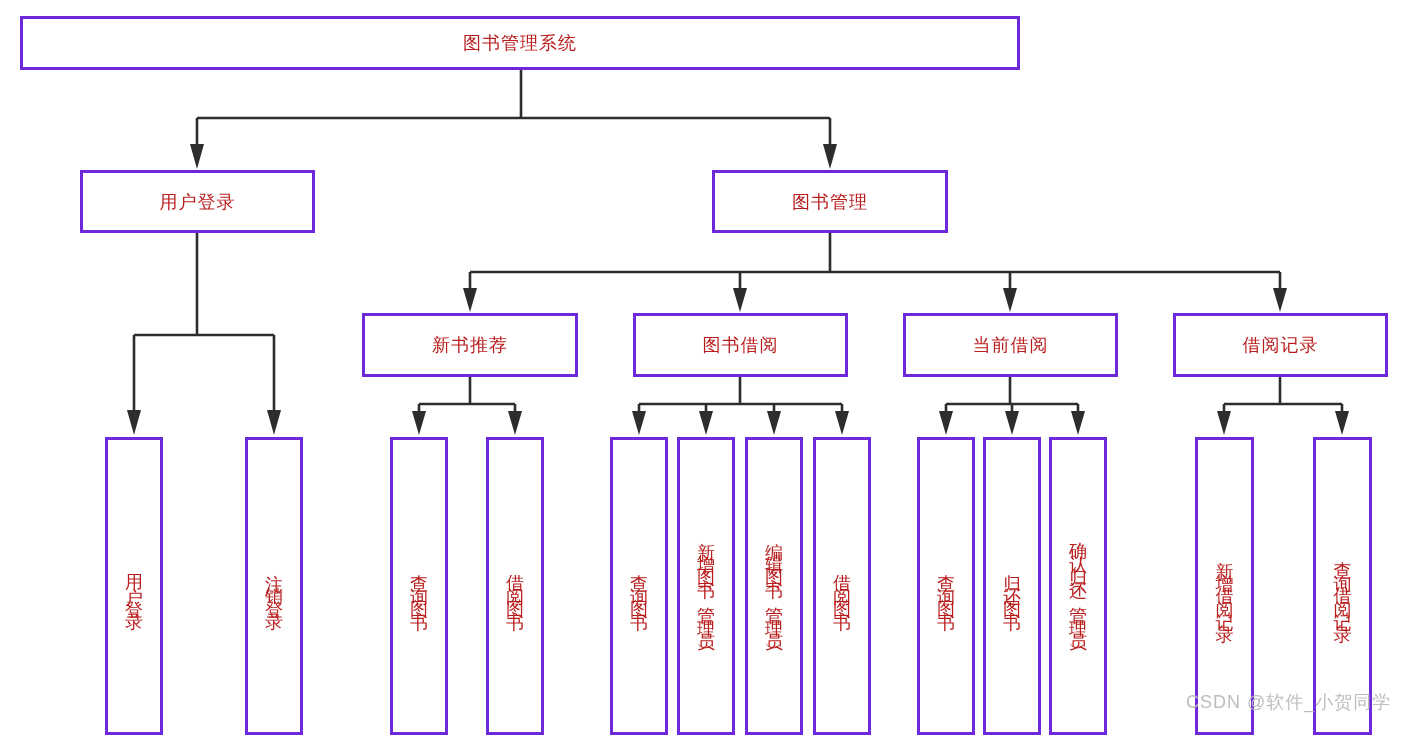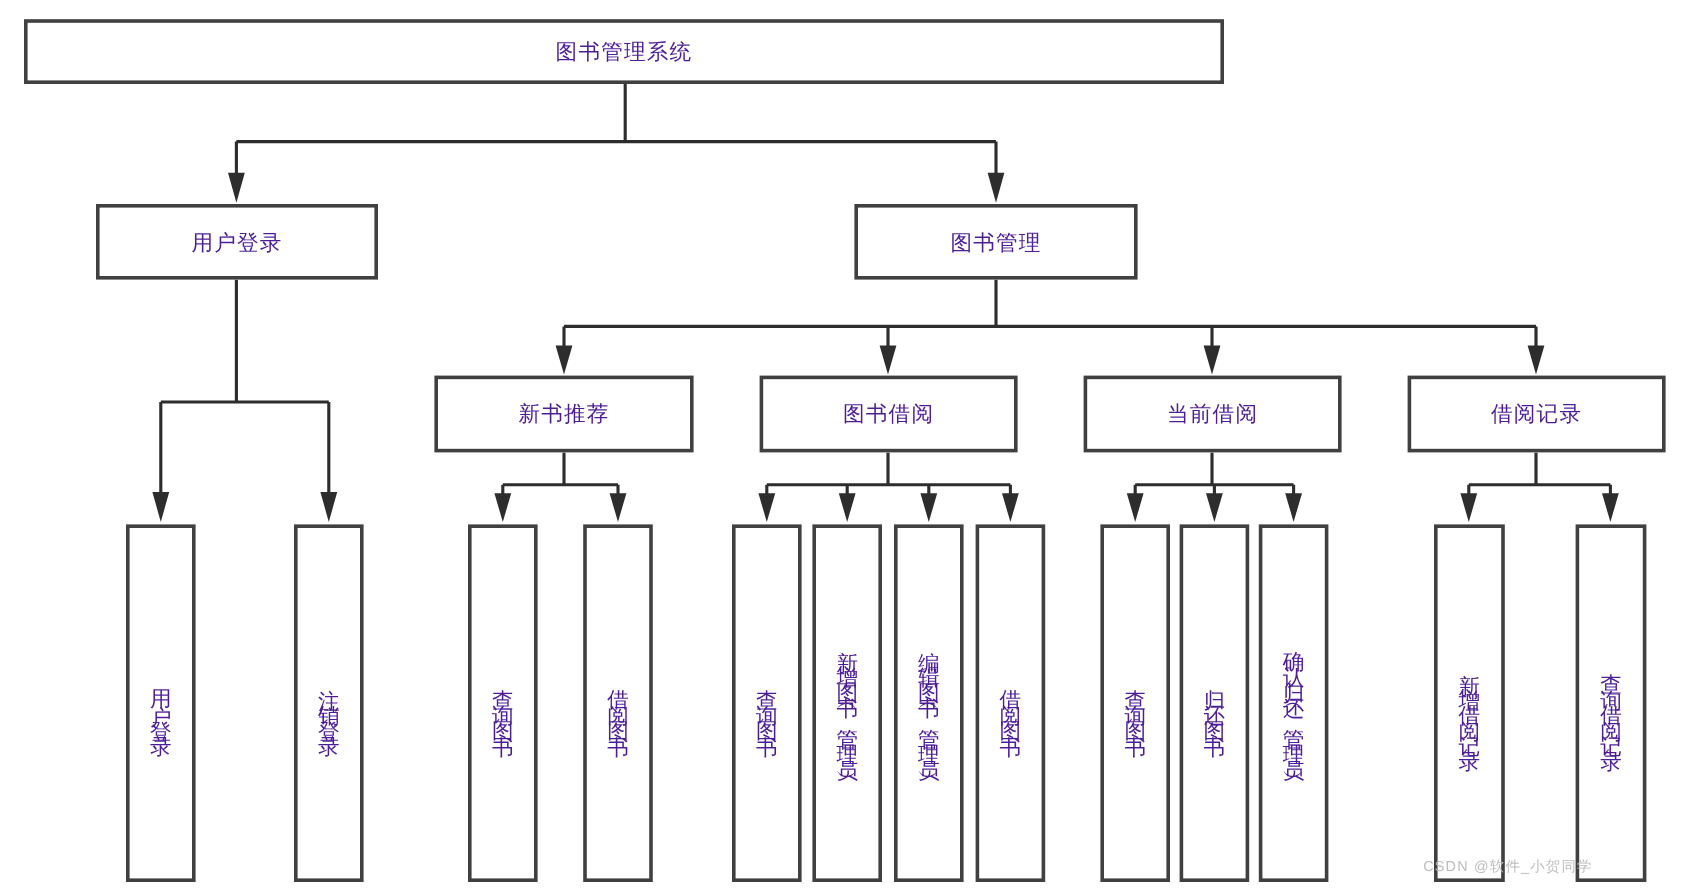--- a/index.html
+++ b/index.html
@@ -26,46 +26,46 @@
     stroke: #2d2d2d;
     stroke-width: 2.6;
   }
   .wires polygon {
     fill: #2d2d2d;
     stroke: none;
   }
   .box {
     position: absolute;
     background: #ffffff;
-    border: 3px solid #404040;
+    border: 3px solid #6d28d9;
     box-sizing: border-box;
     display: flex;
     align-items: center;
     justify-content: center;
-    color: #4c1d95;
+    color: #b91c1c;
     z-index: 2;
   }
   .box.h {
     font-size: 18px;
     letter-spacing: 1px;
     white-space: nowrap;
   }
   .box.v .vtext {
     writing-mode: vertical-rl;
     text-orientation: mixed;
     font-size: 18px;
     letter-spacing: 13px;
     line-height: 1;
     white-space: nowrap;
   }
   .watermark {
     position: absolute;
     left: 1186px;
-    top: 714px;
-    font-size: 12px;
+    top: 690px;
+    font-size: 18px;
     color: rgba(185, 185, 185, 0.95);
     letter-spacing: 1px;
     white-space: nowrap;
     z-index: 3;
   }
 </style>
 </head>
 <body>
 
 <div class="stage">

